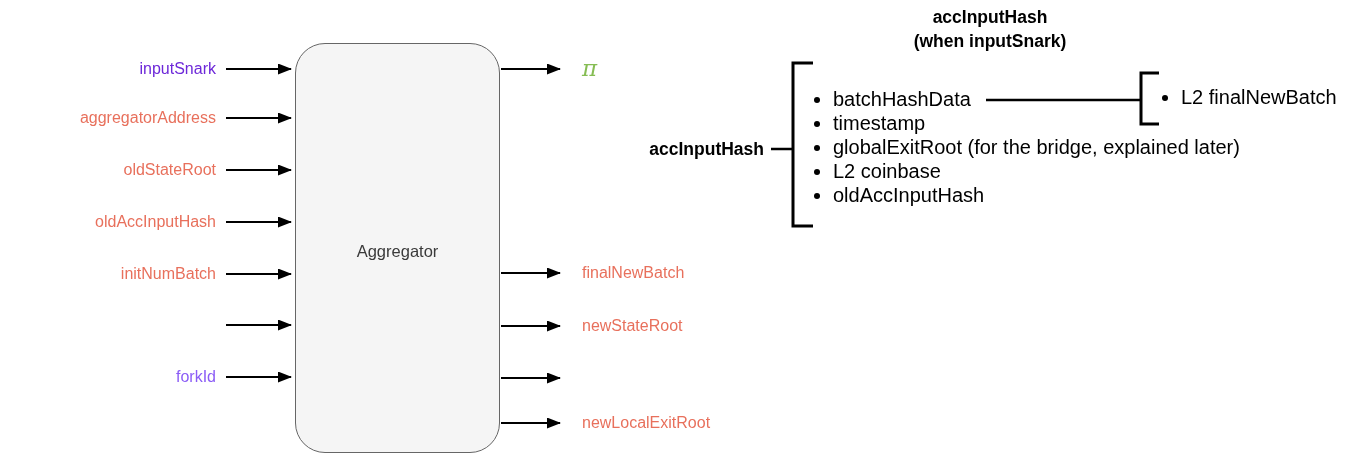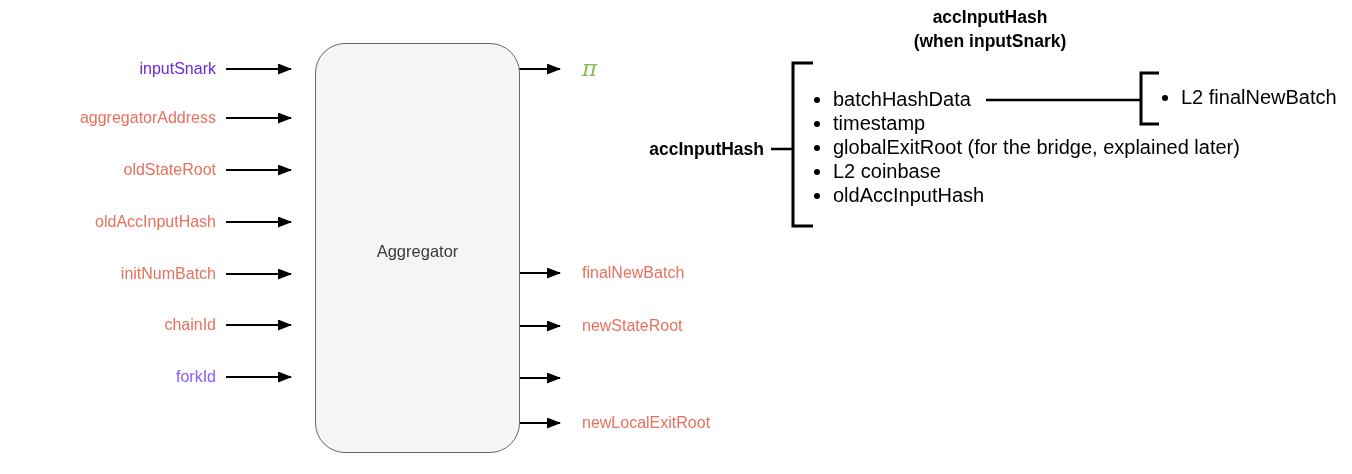--- a/index.html
+++ b/index.html
@@ -48,21 +48,20 @@
     width: 205px; height: 410px;
     box-sizing: border-box;
     background: #f5f5f5;
     border: 1.5px solid #666666;
     border-radius: 30px;
     display: flex;
     flex-direction: column;
     align-items: center;
     justify-content: center;
     padding-top: 6px;
-    margin-left: 20px;
   }
   .node-text {
     font-size: 16.5px;
     line-height: 23px;
     color: #3a3a3a;
     text-align: center;
     white-space: nowrap;
   }
   .anno-title {
     position: absolute;
@@ -131,21 +130,20 @@
     <line x1="986" y1="100" x2="1141" y2="100" stroke="#000" stroke-width="2.5"></line>
 
     <path d="M1159 73 H1141 V124 H1159" fill="none" stroke="#000" stroke-width="3"></path>
   </svg>
 
   <div class="io-label in-label in-0" style="color: #6d28d9;">inputSnark</div>
   <div class="io-label in-label in-1" style="color: rgb(232, 112, 92);">aggregatorAddress</div>
   <div class="io-label in-label in-2" style="color: rgb(232, 112, 92);">oldStateRoot</div>
   <div class="io-label in-label in-3" style="color: rgb(232, 112, 92);">oldAccInputHash</div>
   <div class="io-label in-label in-4" style="color: rgb(232, 112, 92);">initNumBatch</div>
-  <div class="io-label in-label in-5" style="color: rgb(232, 112, 92);">chainId</div>
   <div class="io-label in-label in-6" style="color: #8b5cf6;">forkId</div>
 
   <div class="node">
     <div class="node-text">Aggregator</div>
   </div>
 
   <div class="io-label out-label out-0" style="color: rgb(134, 189, 84);">π</div>
   <div class="io-label out-label out-1" style="color: rgb(232, 112, 92);">finalNewBatch</div>
   <div class="io-label out-label out-2" style="color: rgb(232, 112, 92);">newStateRoot</div>
   <div class="io-label out-label out-4" style="color: rgb(232, 112, 92);">newLocalExitRoot</div>

